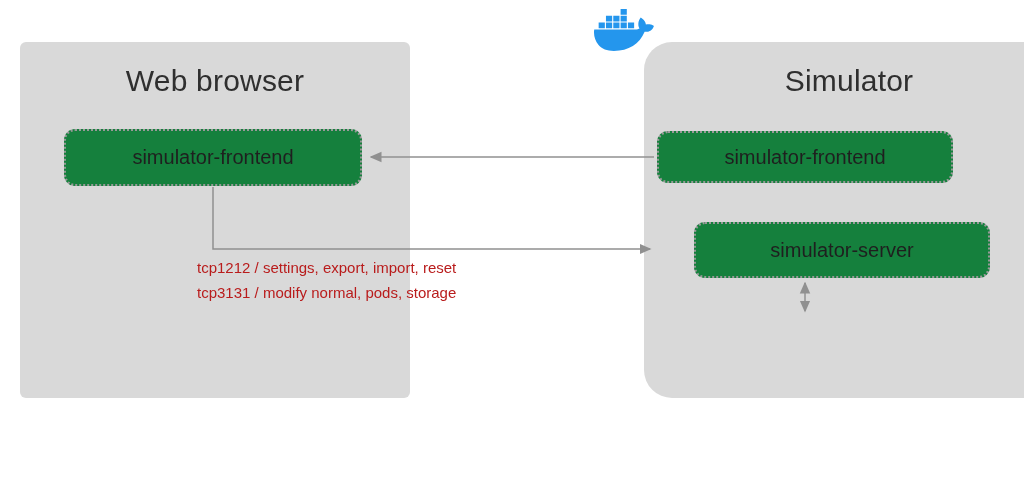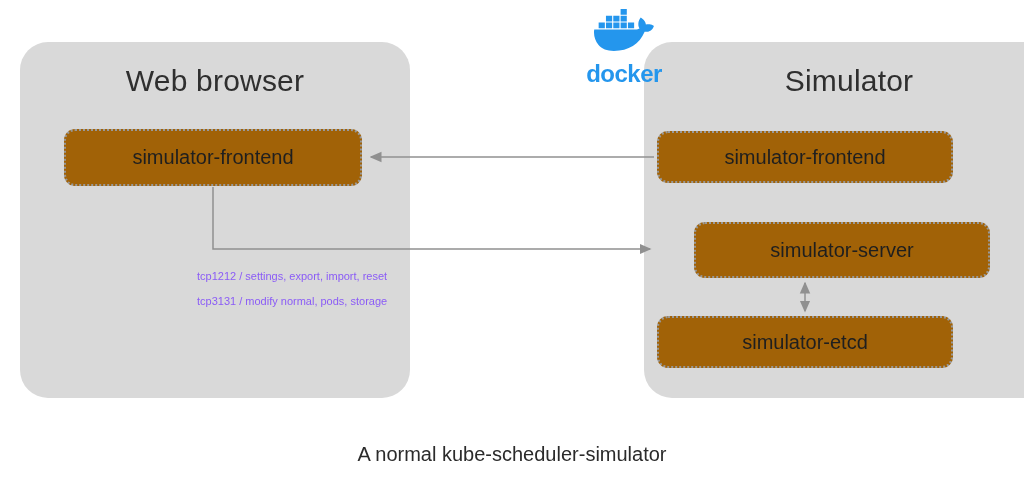--- a/index.html
+++ b/index.html
@@ -13,36 +13,36 @@
     width: 1024px;
     height: 489px;
     overflow: hidden;
     background: #ffffff;
   }
   .panel {
     position: absolute;
     background: #d9d9d9;
     border-radius: 28px;
   }
-  .panel-left  { left: 20px;  top: 42px; width: 390px; height: 356px; }
+  .panel-left  { left: 20px;  top: 42px; width: 390px; height: 356px; border-radius: 6px; }
   .panel-right { left: 644px; top: 42px; width: 410px; height: 356px; }
   .panel-title {
     position: absolute;
     top: 22px;
     left: 0;
     width: 100%;
     text-align: center;
     font-size: 30px;
     font-weight: 400;
     color: #2f2f2f;
     letter-spacing: 0.2px;
   }
   .node {
     position: absolute;
-    background: #a16207;
+    background: #15803d;
     border: 2px dotted #999999;
     border-radius: 11px;
     display: flex;
     align-items: center;
     justify-content: center;
     font-size: 20px;
     color: #1f1f1f;
     box-sizing: border-box;
   }
   .node-wb-frontend  { left: 64px;  top: 129px; width: 298px; height: 57px; }
@@ -51,24 +51,24 @@
   .node-sim-etcd     { left: 657px; top: 316px; width: 296px; height: 52px; }
   .arrows {
     position: absolute;
     left: 0; top: 0;
     width: 1024px; height: 489px;
     pointer-events: none;
   }
   .edge-labels {
     position: absolute;
     left: 197px;
-    top: 264px;
-    font-size: 11px;
+    top: 255px;
+    font-size: 15px;
     line-height: 25px;
-    color: #8b5cf6;
+    color: #b91c1c;
   }
   .docker {
     position: absolute;
     left: 576px;
     top: 6px;
     width: 96px;
     text-align: center;
   }
   .docker-word {
     margin-top: 2px;
@@ -119,31 +119,26 @@
   </div>
 
   <div class="node node-sim-frontend">
     <span>simulator-frontend</span>
   </div>
 
   <div class="node node-sim-server">
     <span>simulator-server</span>
   </div>
 
-  <div class="node node-sim-etcd">
-    <span>simulator-etcd</span>
-  </div>
 
   <div class="edge-labels">
     <div>tcp1212 / settings, export, import, reset</div>
     <div>tcp3131 / modify normal, pods, storage</div>
   </div>
 
   <div class="docker">
     <svg viewBox="0 0 640 512" width="60" height="48" aria-hidden="true">
       <path d="M349.9 236.3h-66.1v-59.4h66.1v59.4zm0-204.3h-66.1v60.7h66.1V32zm78.2 144.8H362v59.4h66.1v-59.4zm-156.3-72.1h-66.1v60.1h66.1v-60.1zm78.1 0h-66.1v60.1h66.1v-60.1zm276.8 100c-14.4-9.7-47.6-13.2-73.1-8.4-3.3-24-16.7-44.9-41.1-63.7l-14-9.3-9.3 14c-18.4 27.8-23.4 73.6-3.7 103.8-8.7 4.7-25.8 11.1-48.4 10.7H2.4c-8.7 50.8 5.8 116.8 44 162.1 37.1 43.9 92.7 66.2 165.4 66.2 157.4 0 273.9-72.5 328.4-204.2 21.4.4 67.6.1 91.3-45.2 1.5-2.5 6.6-13.2 8.5-17.1l-13.3-8.9zm-511.1-27.9h-66v59.4h66.1v-59.4zm78.1 0h-66.1v59.4h66.1v-59.4zm78.1 0h-66.1v59.4h66.1v-59.4zm-78.1-72.1h-66.1v60.1h66.1v-60.1z" fill="#2496ed"></path>
     </svg>
-    <div class="docker-word">docker</div>
   </div>
 
-  <div class="caption">A normal kube-scheduler-simulator</div>
 
 </div>
 
 </body></html>

